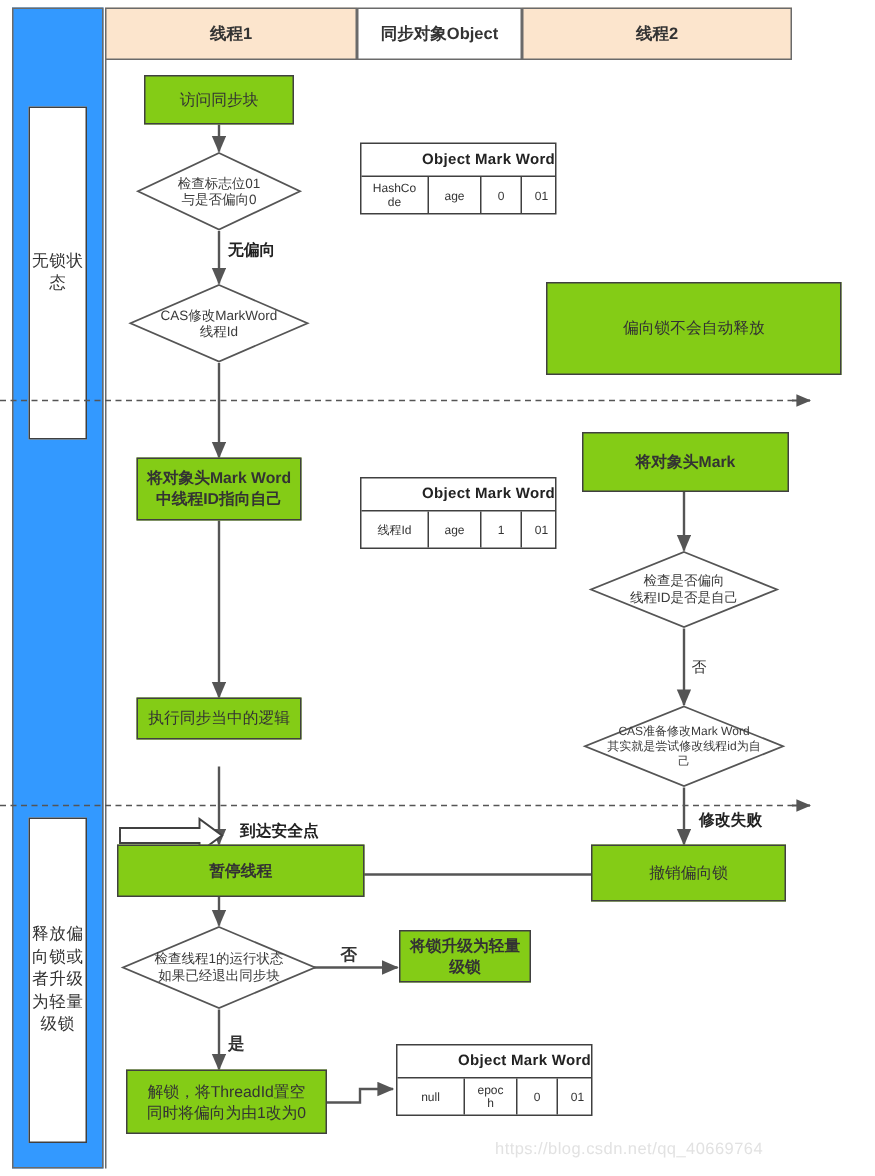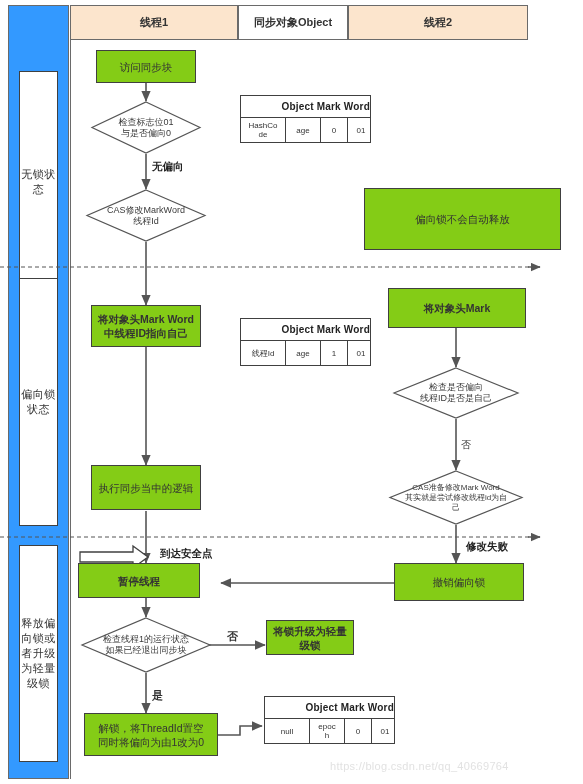--- a/index.html
+++ b/index.html
@@ -79,23 +79,20 @@
 <body>
 
 <div id="canvas">
 
   <div class="abs blue-band" style="left:8px;top:5px;width:61px;height:774px;"></div>
 
   <div class="abs phase-box" style="left:19px;top:38px;width:39px;height:222px;margin-top:33px;">
     <span style="white-space:pre-line;">无锁状态</span>
   </div>
 
-  <div class="abs phase-box" style="left:19px;top:278px;width:39px;height:248px;">
-    <span style="white-space:pre-line;">偏向锁状态</span>
-  </div>
 
   <div class="abs phase-box" style="left:19px;top:545px;width:39px;height:217px;">
     <span style="white-space:pre-line;">释放偏向锁或者升级为轻量级锁</span>
   </div>
 
   <div class="abs lane-head lane-peach" style="left:70px;top:5px;width:168px;height:35px;">
     <span>线程1</span>
   </div>
   <div class="abs lane-head lane-white" style="left:238px;top:5px;width:110px;height:35px;">
     <span>同步对象Object</span>
@@ -163,25 +160,25 @@
     </svg>
     <div class="diamond-label" style="white-space:pre-line;">CAS修改MarkWord
 线程Id</div>
   </div>
 
   <div class="abs node bold" style="left:91px;top:305px;width:110px;height:42px;">
     <span style="white-space:pre-line;">将对象头Mark Word
 中线程ID指向自己</span>
   </div>
 
-  <div class="abs node" style="left:91px;top:465px;width:110px;height:45px;">
+  <div class="abs node" style="left:91px;top:465px;width:110px;height:28px;">
     <span style="white-space:pre-line;">执行同步当中的逻辑</span>
   </div>
 
-  <div class="abs node bold" style="left:78px;top:563px;width:122px;height:35px;border-width:1.3px;">
+  <div class="abs node bold" style="left:78px;top:563px;width:165px;height:35px;border-width:1.3px;">
     <span style="white-space:pre-line;">暂停线程</span>
   </div>
 
   <div class="abs diamond-wrap" style="left:81px;top:617px;width:130px;height:56px;">
     <svg width="130" height="56">
       <polygon points="65,1 129,28 65,55 1,28" fill="#ffffff" stroke="#555" stroke-width="1.2"></polygon>
     </svg>
     <div class="diamond-label" style="white-space:pre-line;">检查线程1的运行状态
 如果已经退出同步块</div>
   </div>

